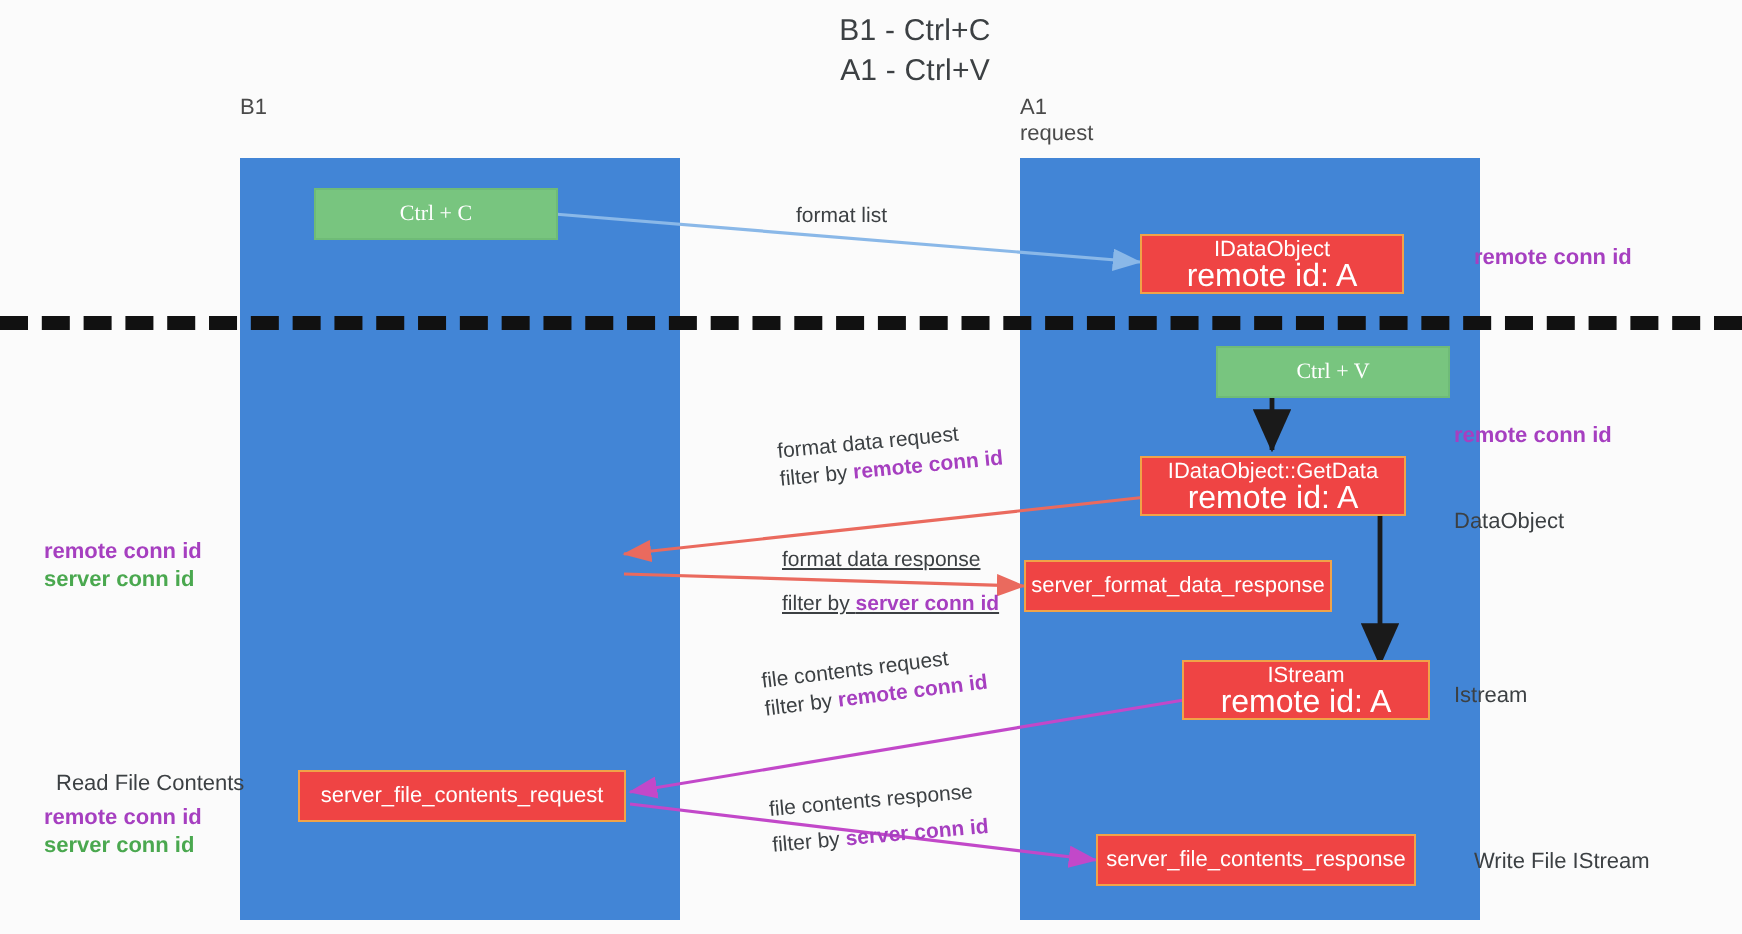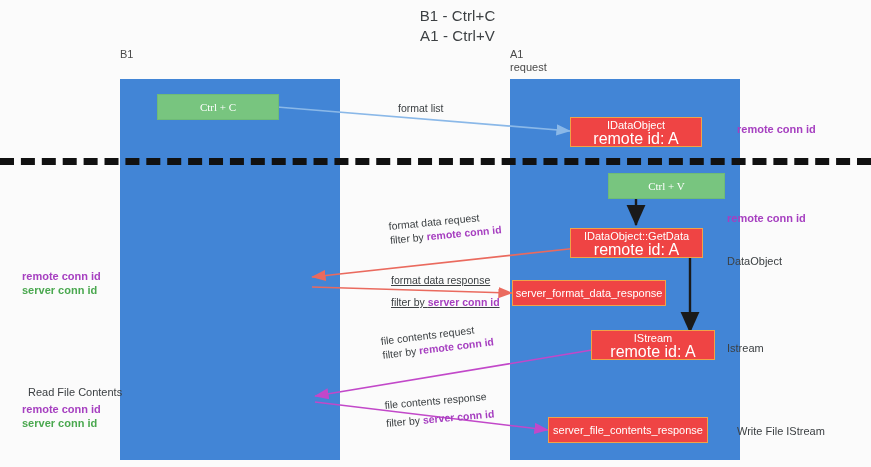--- a/index.html
+++ b/index.html
@@ -115,20 +115,23 @@
     <line x1="315" y1="402" x2="548" y2="430" stroke="#c248c9" stroke-width="1.6" marker-end="url(#ah-mag)"></line>
   </svg>
 
   <div class="abs divider"></div>
 
   <div class="abs box green" style="left:157px;top:94px;width:122px;height:26px;">
     <div>Ctrl + C</div>
   </div>
 
 
+  <div class="abs box orange" style="left:149px;top:385px;width:164px;height:26px;">
+    <div>server_file_contents_request</div>
+  </div>
 
   <div class="abs box orange" style="left:570px;top:117px;width:132px;height:30px;">
     <div>IDataObject</div>
     <div class="l2">remote id: A</div>
   </div>
 
   <div class="abs box green" style="left:560px;top:173px;width:117px;height:26px;margin-left:48px;">
     <div>Ctrl + V</div>
   </div>
 

